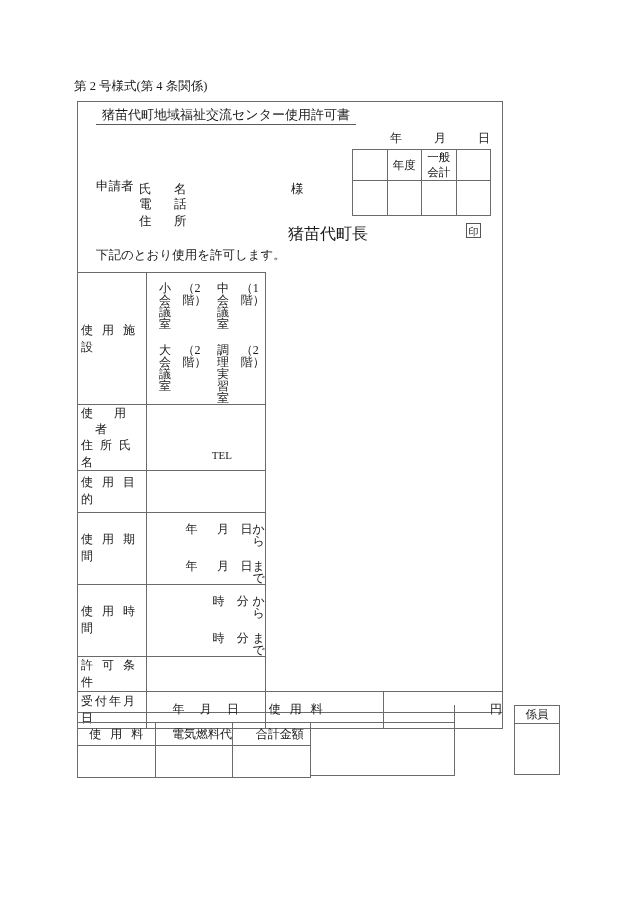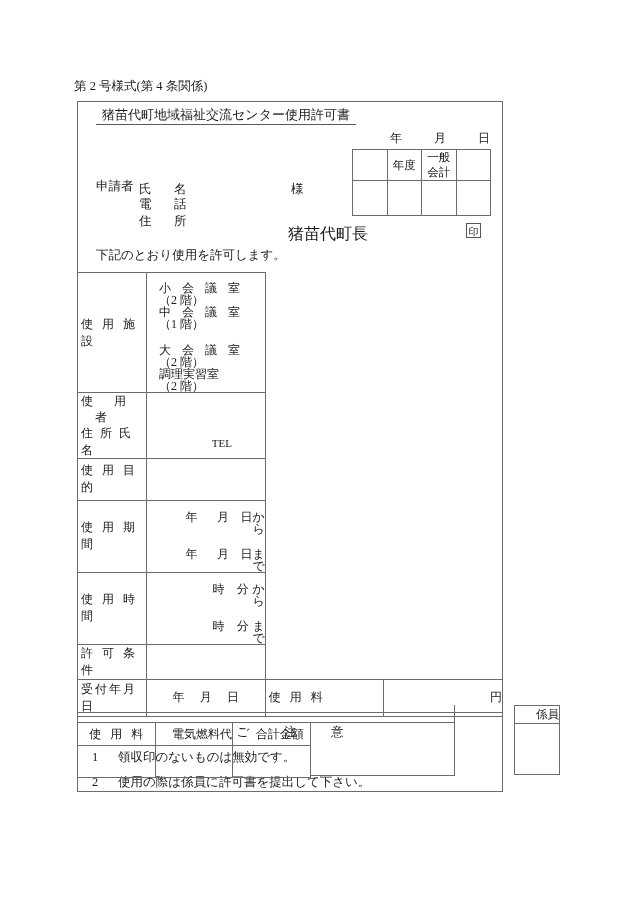--- a/index.html
+++ b/index.html
@@ -159,21 +159,20 @@
     line-height: 1.35;
   }
   #grid-table td.lbl.tight { letter-spacing: 2px; }
   .cell-inner { position: relative; height: 100%; }
 
   
   .fac-line {
     display: flex;
     padding: 0 0 0 12px;
     line-height: 1.0;
-    flex-direction: column;
   }
   .fac-name { width: 104px; letter-spacing: 4px; }
   .fac-name.nolsp { letter-spacing: 0px; }
   .fac-floor { width: 60px; }
   .fac-gap { width: 46px; }
 
   
   #tel-text {
     position: absolute;
     left: 50%;
@@ -252,21 +251,21 @@
     top: 705px;
     width: 46px;
     height: 70px;
     border: 1px solid #6b6b6b;
     box-sizing: border-box;
     font-size: 11.5px;
   }
   #staff-box .hd {
     height: 17px;
     line-height: 17px;
-    text-align: right;
+    text-align: center;
     border-bottom: 1px solid #6b6b6b;
   }
 
   
   #fee-table {
     position: absolute;
     left: 77px;
     top: 722px;
     width: 234px;
     border-collapse: collapse;
@@ -442,31 +441,20 @@
           <span>月</span>
           <span>日</span>
         </div>
       </td>
       <td class="lbl" style="width:63px;">使 用 料</td>
       <td class="yen-right">
         <span></span><span>円</span>
       </td>
     </tr>
 
-    <tr>
-      <td colspan="4" style="height:72px;">
-        <div class="notice-title">ご　注　意</div>
-        <div class="notice-item">
-          <span class="num">1</span><span>領収印のないものは無効です。</span>
-        </div>
-        <div class="notice-item">
-          <span class="num">2</span><span>使用の際は係員に許可書を提出して下さい。</span>
-        </div>
-      </td>
-    </tr>
   </tbody>
     </table>
 
   <div id="upper-strip"></div>
   <div id="fee-strip"></div>
 
   <table id="fee-table">
     <tbody>
         <tr class="hd">
       <td>使 用 料</td>

